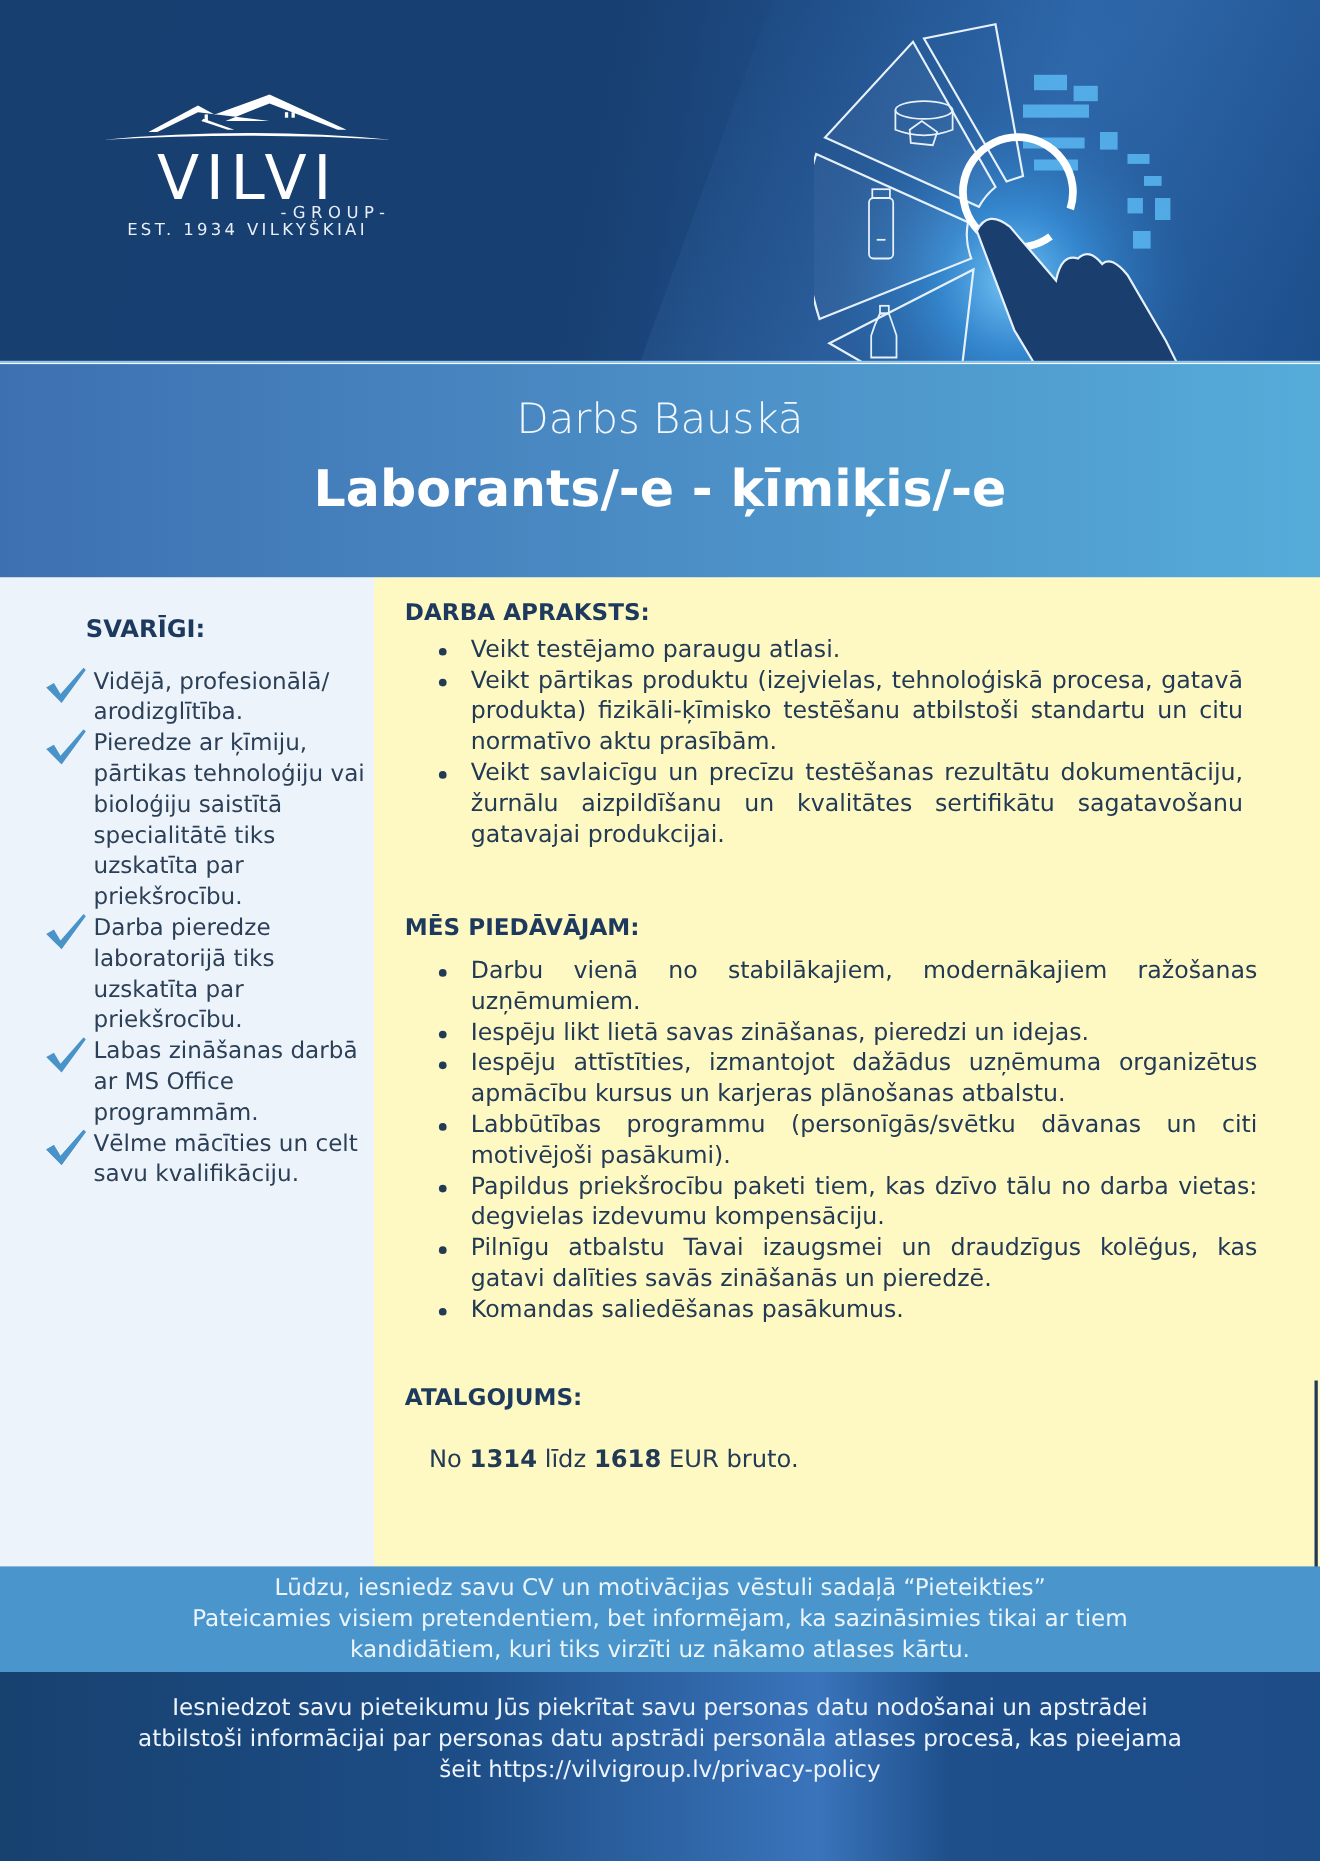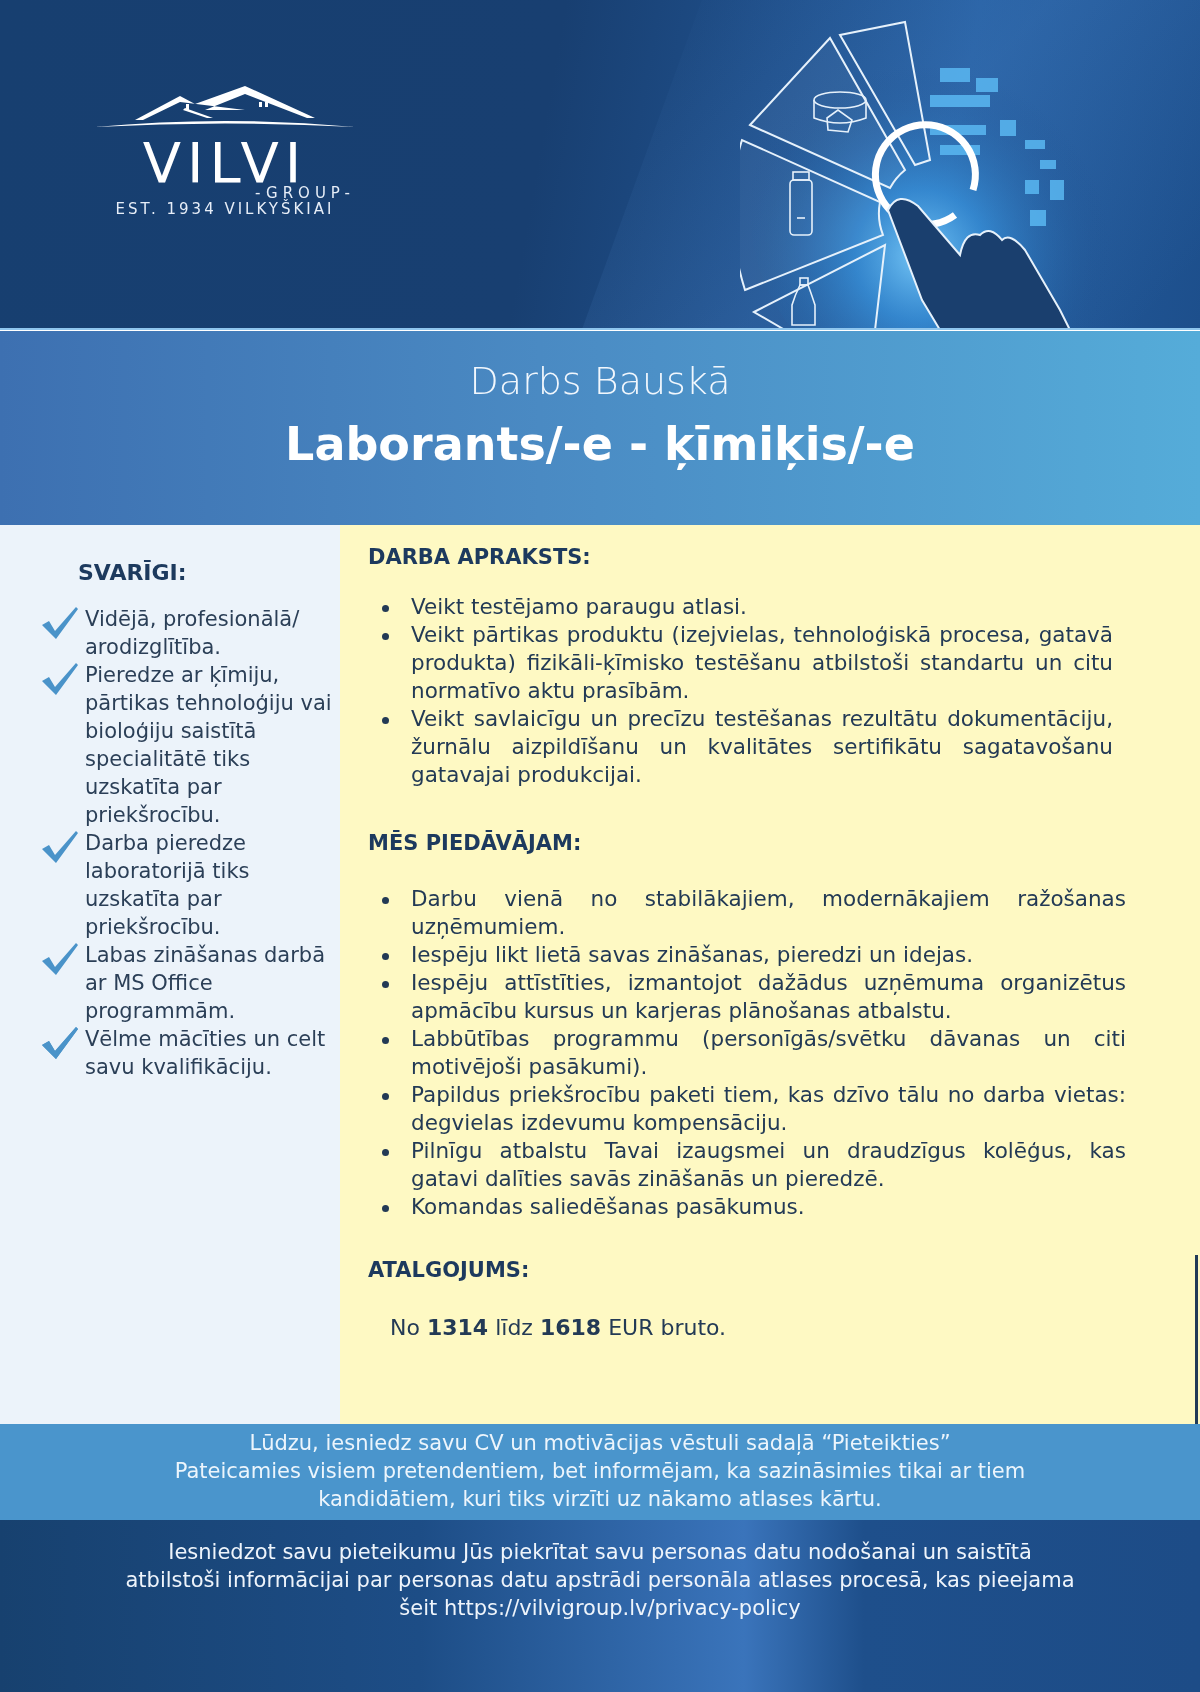--- a/index.html
+++ b/index.html
@@ -67,21 +67,21 @@
   .req-list { position: absolute; left: 40px; top: 80px; width: 300px; list-style: none; }
   .req-item { position: relative; padding-left: 45px; font-size: 21px; line-height: 28px; color: #2b3f57; }
   .req-item .check {
     position: absolute; left: 0; top: 2px; width: 40px; height: 34px;
   }
 
   .right-col { position: absolute; left: 340px; top: 525px; width: 860px; height: 900px; background: #fef9c3; }
   .section-heading {
     position: absolute; left: 28px; font-weight: 700; font-size: 21px; color: #1d3a5e;
   }
-  .bullets { position: absolute; left: 38px; list-style: none; margin-top: 16px; }
+  .bullets { position: absolute; left: 55px; list-style: none; }
   .bullets li {
     position: relative; padding-left: 33px; font-size: 21.5px; line-height: 28px; color: #233a55;
     text-align: justify;
   }
   .bullets li::before {
     content: ""; position: absolute; left: 4px; top: 12px; width: 7px; height: 7px; border-radius: 50%;
     background: #233a55;
   }
   .salary {
     position: absolute; left: 50px; top: 790px; font-size: 22px; color: #233a55;
@@ -248,16 +248,16 @@
 </div>
 <div class="right-rule"></div>
 
 <div class="apply-band">
   <div>Lūdzu, iesniedz savu CV un motivācijas vēstuli sadaļā “Pieteikties”</div>
   <div>Pateicamies visiem pretendentiem, bet informējam, ka sazināsimies tikai ar tiem</div>
   <div>kandidātiem, kuri tiks virzīti uz nākamo atlases kārtu.</div>
 </div>
 
 <div class="footer">
-  <p>Iesniedzot savu pieteikumu Jūs piekrītat savu personas datu nodošanai un saistītā</p>
+  <p>Iesniedzot savu pieteikumu Jūs piekrītat savu personas datu nodošanai un apstrādei</p>
   <p>atbilstoši informācijai par personas datu apstrādi personāla atlases procesā, kas pieejama</p>
   <p>šeit https://vilvigroup.lv/privacy-policy</p>
 </div>
 
 </body></html>

